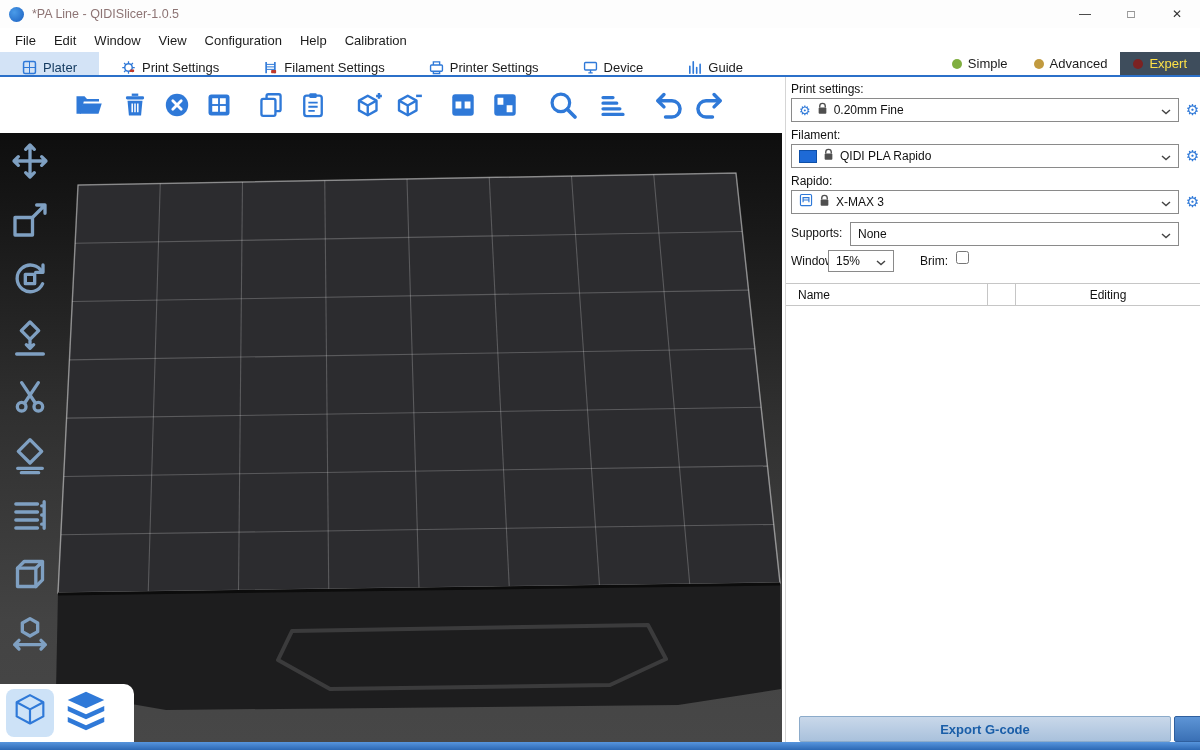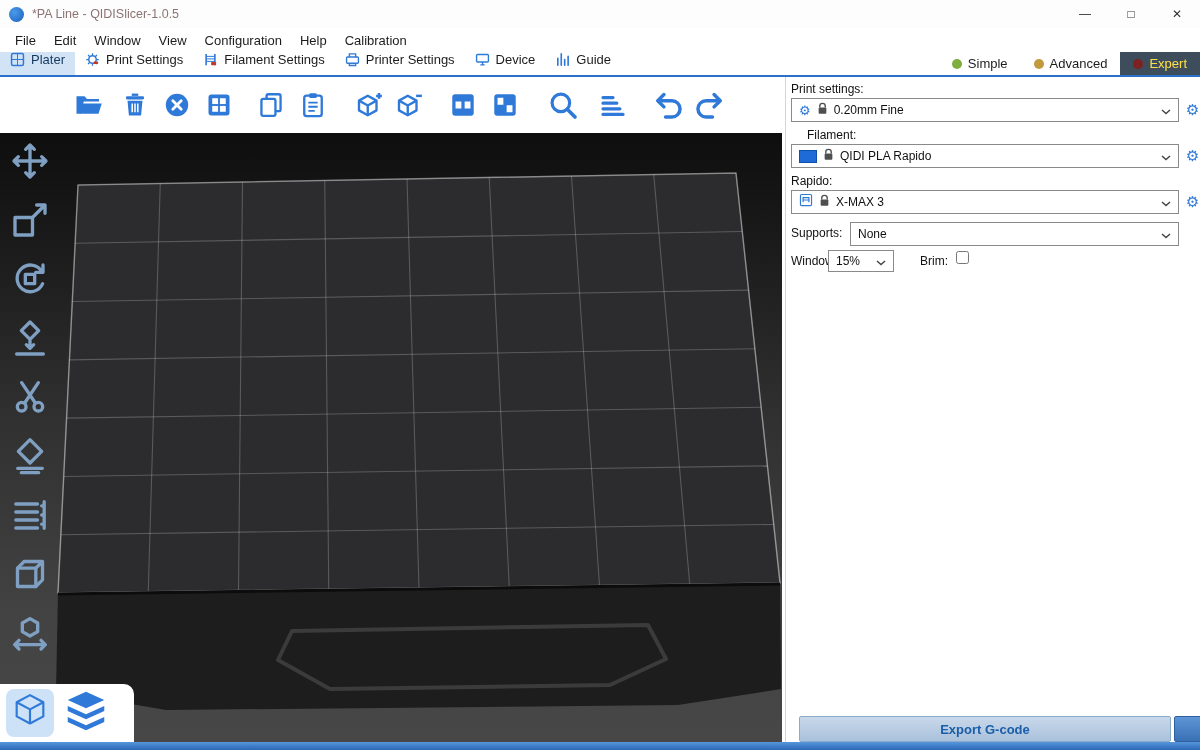--- a/index.html
+++ b/index.html
@@ -12,21 +12,21 @@
   .title-text { margin-left:8px; font-size:12.5px; color:#8d7474; }
   .win-controls { position:absolute; right:0; top:0; height:28px; display:flex; }
   .win-btn { width:46px; height:28px; display:flex; align-items:center; justify-content:center; font-size:12px; color:#333; }
 
   
   .menubar { position:absolute; left:0; top:28px; width:1200px; height:24px; display:flex; align-items:center; padding-left:6px; box-sizing:border-box; background:#fff; }
   .menu-item { padding:0 9px; font-size:13px; color:#1c1c1c; }
 
   
   .tabbar { position:absolute; left:0; top:52px; width:1200px; height:23px; display:flex; align-items:stretch; background:#fff; }
-  .tab { display:flex; align-items:flex-start; gap:6px; padding:0 10px; font-size:13px; color:#1c1c1c; }
+  .tab { display:flex; align-items:flex-end; gap:6px; padding:0 22px; font-size:13px; color:#1c1c1c; }
   .tab.selected { background:#d3e3f6; color:#12395f; }
   .tab svg { display:block; }
   .tab-underline { position:absolute; left:0; top:75px; width:1200px; height:2px; background:#2b70c9; }
   .modes { margin-left:auto; display:flex; align-items:stretch; }
   .mode { display:flex; align-items:center; gap:6px; padding:0 13px; font-size:13px; color:#1c1c1c; }
   .mode-dot { width:10px; height:10px; border-radius:50%; flex:none; }
   .mode.selected { background:#3e4d5c; color:#fde047; }
 
   
   .toolstrip { position:absolute; left:0; top:77px; width:782px; height:56px; background:#fff; display:flex; align-items:center; }
@@ -45,21 +45,21 @@
 
   
   .right-panel { position:absolute; left:785px; top:77px; width:415px; height:665px; background:#fff; border-left:1px solid #d5d5d5; box-sizing:border-box; color:#111; }
   .pl { position:absolute; left:5px; font-size:12px; color:#111; white-space:nowrap; }
   .combo { position:absolute; left:5px; width:388px; height:24px; border:1px solid #8a8a8a; background:#fff;
     display:flex; align-items:center; gap:6px; padding:0 7px; box-sizing:border-box; }
   .combo .val { flex:1; font-size:12px; white-space:nowrap; overflow:hidden; color:#111; }
   .combo .chev { flex:none; }
   .gear-btn { position:absolute; left:398px; width:17px; height:17px; color:#2f79d8; font-size:15px; line-height:17px; text-align:center; }
   .c-ps { top:21px; } .g-ps { top:24px; } .l-ps { top:5px; }
-  .l-fil { top:51px;margin-left:16px; } .c-fil { top:67px; } .g-fil { top:70px; }
+  .l-fil { top:51px; } .c-fil { top:67px; } .g-fil { top:70px; }
   .l-pr { top:97px; } .c-pr { top:113px; } .g-pr { top:116px; }
   .l-sup { top:149px; }
   .c-sup { top:145px; left:64px; width:329px; }
   .l-inf { top:177px; }
   .c-inf { top:173px; left:42px; width:66px; height:22px; }
   .l-brim { top:177px; left:134px; }
   .brim-box { position:absolute; left:170px; top:174px; width:13px; height:13px; margin:0; }
   .swatch { width:18px; height:13px; border:1px solid #0e4fa8; box-sizing:border-box; flex:none; }
 
   .obj-header { position:absolute; left:0; top:206px; width:414px; height:23px; border-top:1px solid #c6c6c6; border-bottom:1px solid #c6c6c6;
@@ -430,20 +430,25 @@
     <div class="pl l-inf">Window:</div>
     <div class="combo c-inf">
       <span class="val">15%</span>
       <span class="chev"><svg width="10" height="6" viewBox="0 0 10 6">
             <path d="M1 1l4 3.6L9 1" stroke="#444" stroke-width="1.4" fill="none"></path>
           </svg></span>
     </div>
     <div class="pl l-brim">Brim:</div>
     <input type="checkbox" class="brim-box" style="">
 
+    <div class="obj-header">
+      <div class="oh-name">Name</div>
+      <div class="oh-mid"></div>
+      <div class="oh-edit">Editing</div>
+    </div>
     <div class="obj-list"></div>
 
     <div class="export-row">
       <div class="export-btn">Export G-code</div>
       <div class="export-side"></div>
     </div>
   </div>
 
   <div class="bottom-strip"></div>
 </div>

